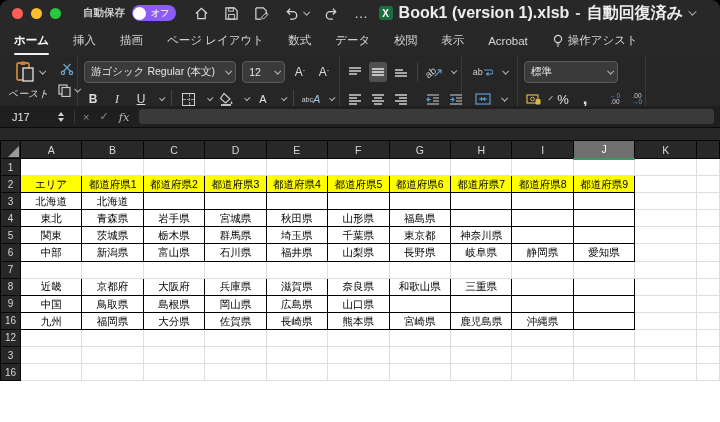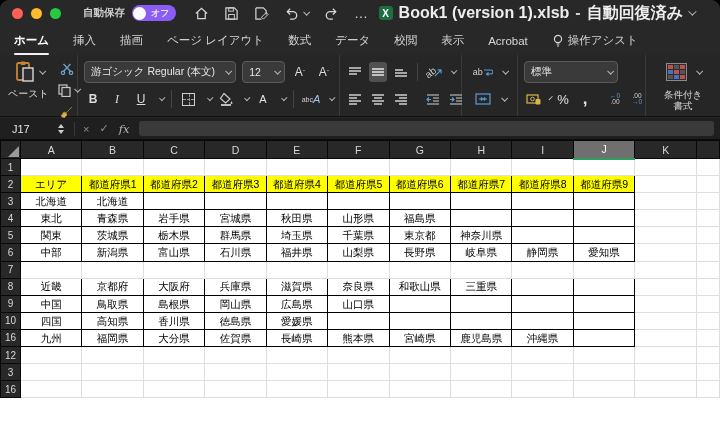--- a/index.html
+++ b/index.html
@@ -37,21 +37,21 @@
   .rrow { display:flex; align-items:center; gap:6px; height:26px; }
   .combo { background:#3a3a3a; border:1px solid #5a5a5a; border-radius:4px; color:#e6e6e6; font-size:10.5px; height:22px; display:flex; align-items:center; padding:0 6px; white-space:nowrap; }
   .combo .chev { margin-left:auto; }
   .icbtn { display:flex; align-items:center; justify-content:center; min-width:18px; height:20px; color:#dcdcdc; font-size:12px; cursor:default; }
   .icbtn.active { background:#505050; border-radius:3px; }
   .vsep { width:1px; height:18px; background:#454545; margin:0 2px; }
   .bold-b{font-weight:bold;} .ital-i{font-style:italic; font-family:"Liberation Serif","DejaVu Serif",serif;} .und-u{text-decoration:underline;}
   .sizer { color:#dcdcdc; font-size:12px; position:relative; }
   .sizer sup { font-size:7px; color:#9fc3e0; }
   
-  .g-clip { width:78px; position:relative; }
+  .g-clip { width:78px; position:relative;font-style:italic; }
   .paste-wrap { position:absolute; left:8px; top:5px; display:flex; flex-direction:column; align-items:center; }
   .clip-col { position:absolute; left:58px; top:3px; display:flex; flex-direction:column; gap:2px; align-items:flex-start; }
   .paste-label { color:#d8d8d8; font-size:10px; margin-top:3px; }
   
   .bgrid { width:13px; height:13px; border:1px solid #cfcfcf; position:relative; }
   .bgrid::before { content:""; position:absolute; left:0; right:0; top:5.5px; border-top:1px dashed #9a9a9a; }
   .bgrid::after { content:""; position:absolute; top:0; bottom:0; left:5.5px; border-left:1px dashed #9a9a9a; }
   
   .acolor { display:flex; flex-direction:column; align-items:center; line-height:1; font-size:11px; color:#e3e3e3; }
   
@@ -61,21 +61,21 @@
   .decbtn .blue { color:#5b9bd5; }
   .comma-ic { font-size:17px; font-weight:bold; color:#e0e0e0; line-height:10px; }
   .pct-ic { font-size:13px; color:#e0e0e0; }
   
   .g-cond { flex:1; border-right:none; align-items:center; }
   .cond-icon { display:grid; grid-template-columns:repeat(3,5px); grid-auto-rows:4px; gap:1px; border:1px solid #8a8a8a; padding:1px; background:#2d2d2d; }
   .cond-label { color:#d8d8d8; font-size:9.5px; text-align:center; line-height:1.15; }
   .orient-ab { font-size:10px; color:#cfcfcf; transform:rotate(-38deg); display:inline-block; }
 
   
-  .fbar { position:absolute; top:118px; left:0; right:0; height:22px; background:#1f1f1f; display:flex; align-items:center; border-bottom:1px solid #0c0c0c; }
+  .fbar { position:absolute; top:106px; left:0; right:0; height:22px; background:#1f1f1f; display:flex; align-items:center; border-bottom:1px solid #0c0c0c; }
   .namebox { width:58px; color:#e6e6e6; font-size:11px; padding-left:12px; }
   .spinner { display:flex; flex-direction:column; gap:2px; margin-right:10px; }
   .spinner i { width:0; height:0; border-left:3.5px solid transparent; border-right:3.5px solid transparent; }
   .spin-up { border-bottom:4px solid #cfcfcf; } .spin-dn { border-top:4px solid #cfcfcf; }
   .fb-sep { width:1px; height:14px; background:#3a3a3a; margin-right:8px; }
   .fb-ic { color:#8f8f8f; font-size:11px; margin-right:10px; }
   .fb-fx { font-family:"DejaVu Serif","Liberation Serif",serif; font-style:italic; color:#b9b9b9; font-size:11.5px; margin-right:10px; }
   .fb-input { flex:1; height:15px; background:#3a3a3a; border-radius:3px; margin-right:6px; }
 
   
@@ -366,42 +366,20 @@
           <span class="blue">←0</span>
             <span>.00</span>
         </span>
         <span class="icbtn decbtn">
           <span>.00</span>
             <span class="blue">→0</span>
         </span>
       </div>
     </div>
 
-    <div class="rgroup g-cond">
-      <div class="rrow" style="justify-content:center;">
-        <span class="icbtn">
-          <span class="cond-icon">
-            <i style="background:#c0504d;"></i>
-              <i style="background:#555;"></i>
-              <i style="background:#c0504d;"></i>
-            <i style="background:#4472c4;"></i>
-              <i style="background:#c0504d;"></i>
-              <i style="background:#555;"></i>
-            <i style="background:#555;"></i>
-              <i style="background:#4472c4;"></i>
-              <i style="background:#c0504d;"></i>
-          </span>
-        </span>
-        <span class="chev sm"></span>
-      </div>
-      <div class="cond-label">
-        <div>条件付き</div>
-        <div>書式</div>
-      </div>
-    </div>
   </div>
 
   <div class="fbar">
     <span class="namebox">J17</span>
     <span class="spinner">
         <i class="spin-up"></i>
         <i class="spin-dn"></i>
       </span>
     <span class="fb-sep"></span>
     <span class="fb-ic">×</span>
@@ -574,35 +552,20 @@
             <td class="cell tb">広島県</td>
             <td class="cell tb">山口県</td>
             <td class="cell tb"></td>
             <td class="cell tb"></td>
             <td class="cell tb"></td>
             <td class="cell tb"></td>
             <td class="cell"></td>
             <td class="cell"></td>
           </tr>
           <tr>
-            <th class="rowhdr">10</th>
-            <td class="cell tb">四国</td>
-            <td class="cell tb">高知県</td>
-            <td class="cell tb">香川県</td>
-            <td class="cell tb">徳島県</td>
-            <td class="cell tb">愛媛県</td>
-            <td class="cell tb"></td>
-            <td class="cell tb"></td>
-            <td class="cell tb"></td>
-            <td class="cell tb"></td>
-            <td class="cell tb"></td>
-            <td class="cell"></td>
-            <td class="cell"></td>
-          </tr>
-          <tr>
             <th class="rowhdr">16</th>
             <td class="cell tb">九州</td>
             <td class="cell tb">福岡県</td>
             <td class="cell tb">大分県</td>
             <td class="cell tb">佐賀県</td>
             <td class="cell tb">長崎県</td>
             <td class="cell tb">熊本県</td>
             <td class="cell tb">宮崎県</td>
             <td class="cell tb">鹿児島県</td>
             <td class="cell tb">沖縄県</td>

